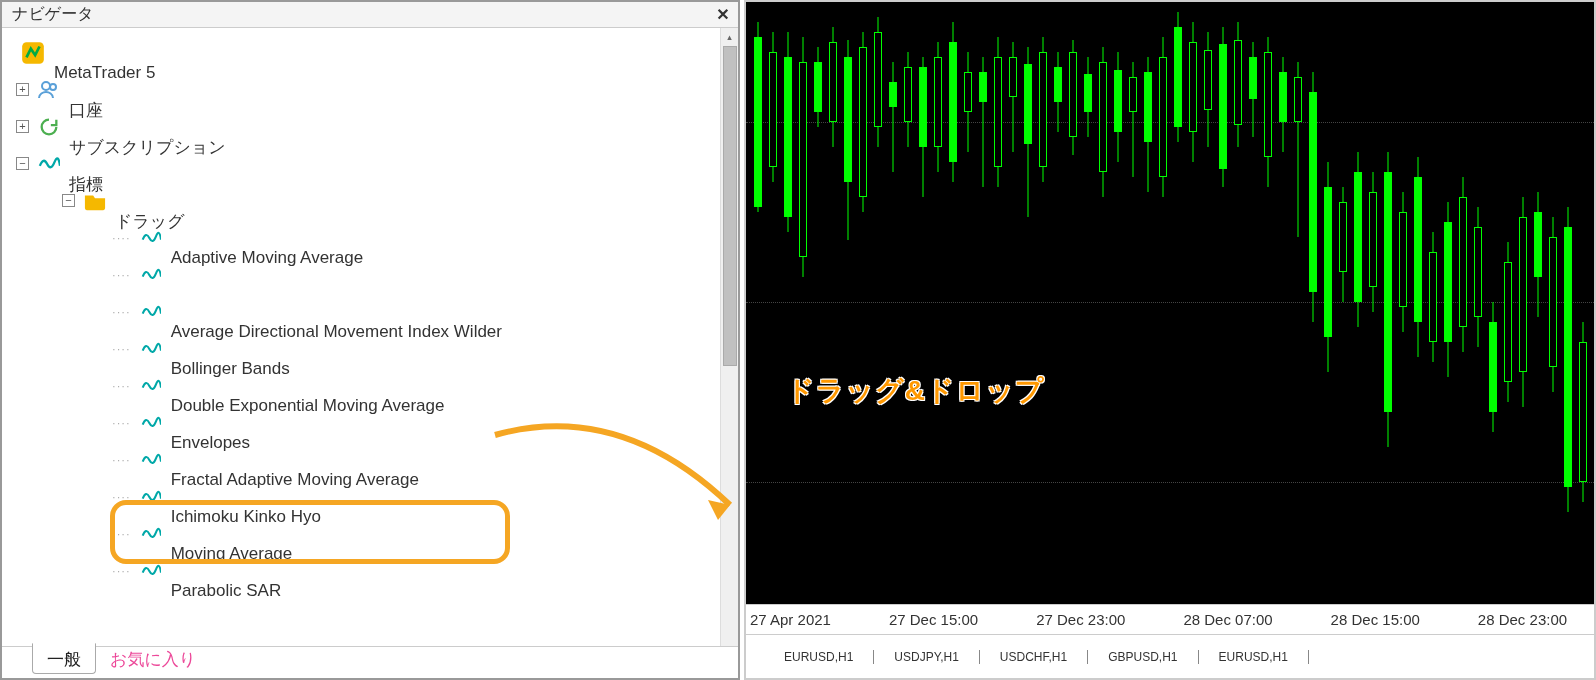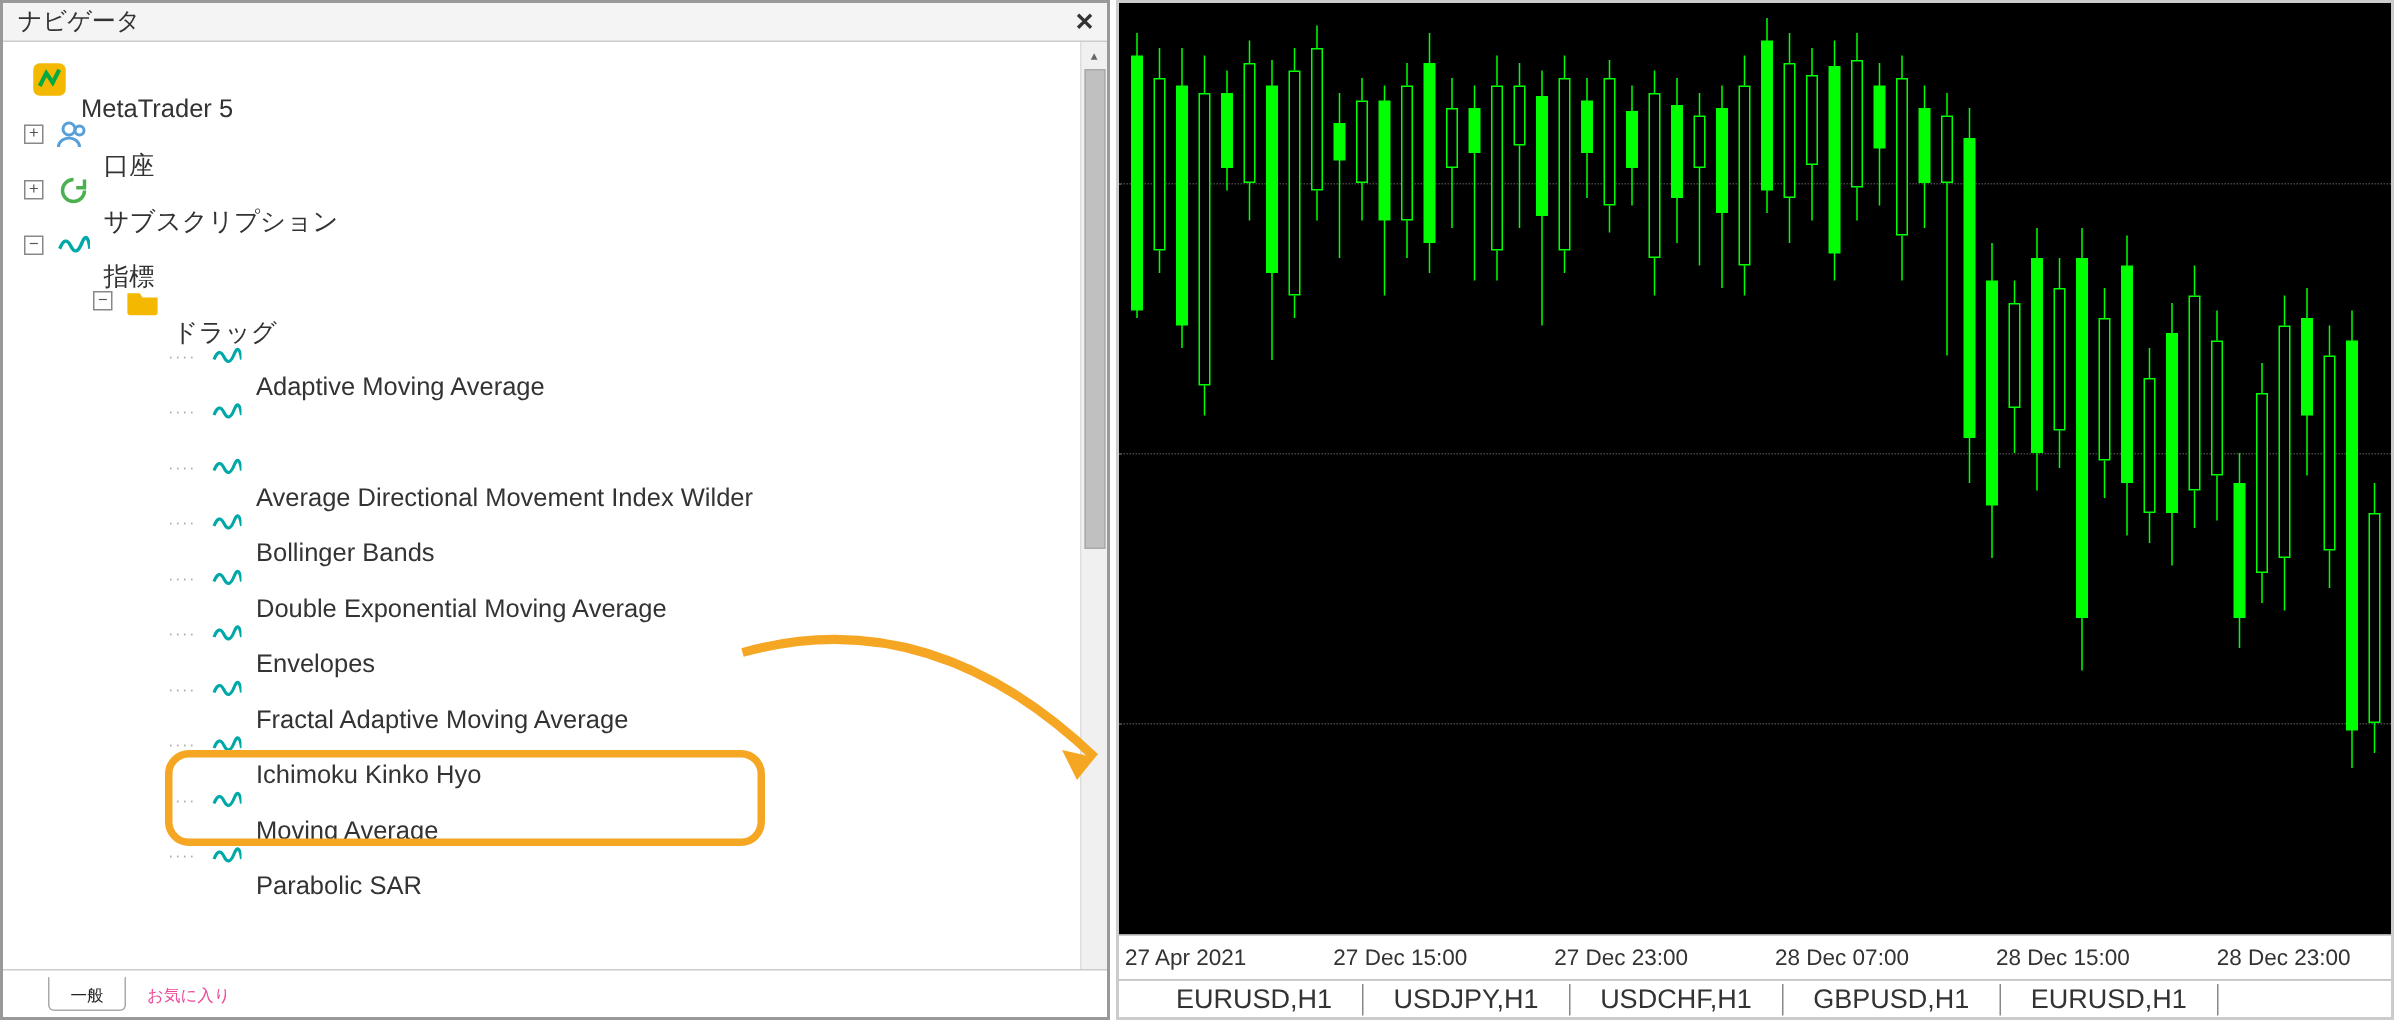--- a/index.html
+++ b/index.html
@@ -21,34 +21,34 @@
 .label { white-space: nowrap; margin-top: 41px; }
 .l1 { padding-left: 8px; }
 .l2 { padding-left: 4px; }
 .l3 { padding-left: 50px; }
 .l4 { padding-left: 100px; }
 .dotted-link { color: #aaa; font-size: 11px; letter-spacing: 1px; }
 .scrollbar { width: 18px; background: #f0f0f0; border-left: 1px solid #ddd; display: flex; flex-direction: column; align-items: center; }
 .scroll-arrow { width: 100%; height: 18px; display: flex; align-items: center; justify-content: center; font-size: 9px; color: #666; }
 .scroll-thumb { width: 14px; height: 320px; background: #c0c0c0; border: 1px solid #aaa; margin-top: 0; }
 .nav-tabs { display: flex; align-items: flex-end; padding: 0 8px 4px 30px; gap: 0; border-top: 1px solid #ccc; background:#fff; height:32px; }
-.nav-tab { padding: 4px 14px 2px 14px; font-size: 11px; cursor: pointer; border-bottom: 1px solid transparent; }
+.nav-tab { padding: 4px 14px 2px 14px; font-size: 17px; cursor: pointer; border-bottom: 1px solid transparent; }
 .nav-tab.active { border: 1px solid #aaa; border-top: 1px solid #fff; color: #222; background:#fff; margin-top:-1px; border-radius: 0 0 4px 4px; }
 .nav-tab.inactive { color: #ec4899; }
 .highlight-box { position: absolute; border: 5px solid #f5a623; border-radius: 16px; pointer-events: none; }
 .chart-area { flex: 1; display: flex; flex-direction: column; background: #000; border: 2px solid #ccc; margin-left: 4px; position: relative; overflow: hidden; }
 .chart-canvas { flex: 1; position: relative; }
 .candle { position: absolute; width: 8px; }
 .candle .wick { position: absolute; left: 50%; width: 1px; background: #00ff00; transform: translateX(-50%); }
 .candle .body { position: absolute; left: 0; width: 100%; background: #00ff00; }
 .candle.hollow .body { background: #000; border: 1px solid #00ff00; }
 .hline { position: absolute; left: 0; right: 0; border-top: 1px dotted #444; }
 .dragdrop-label { position: absolute; color: #ff9800; font-size: 28px; font-weight: 900; letter-spacing: 1px; text-shadow: -1px -1px 0 #fff, 1px -1px 0 #fff, -1px 1px 0 #fff, 1px 1px 0 #fff; }
 .time-axis { height: 30px; background: #fff; border-top: 1px solid #ccc; display: flex; align-items: center; color: #333; font-size: 15px; padding-left: 4px; gap: 58px; white-space: nowrap; overflow: hidden; }
-.symbol-tabs { height: 25px; background: #fff; border-top: 1px solid #ccc; display: flex; align-items: center; color: #333; font-size: 18px; padding-left: 18px; }
+.symbol-tabs { height: 44px; background: #fff; border-top: 1px solid #ccc; display: flex; align-items: center; color: #333; font-size: 12px; padding-left: 18px; }
 .symbol-tab { padding: 0 20px; border-right: 1px solid #888; }
 .arrow { position: absolute; pointer-events: none; }
 </style>
 </head>
 <body>
 
 <div class="navigator">
   <div class="nav-titlebar">
     <span class="nav-title">ナビゲータ</span>
     <span class="close-btn">✕</span>
@@ -205,20 +205,21 @@
     <div class="nav-tab inactive">お気に入り</div>
   </div>
   <div class="highlight-box" style="left:108px; top:498px; width:400px; height:64px;"></div>
 </div>
 
 <div class="chart-area">
   <div class="chart-canvas" id="chart-canvas">
     <div class="hline" style="top:120px"></div>
     <div class="hline" style="top:300px"></div>
     <div class="hline" style="top:480px"></div>
+    <div class="dragdrop-label" style="left:40px; top:370px;">ドラッグ&amp;ドロップ</div>
   <div class="candle" style="left: 8px;">
         <div class="wick" style="top: 20px; height: 190px;"></div>
         <div class="body" style="top: 35px; height: 170px;"></div>
       </div>
       <div class="candle hollow" style="left: 23px;">
         <div class="wick" style="top: 30px; height: 150px;"></div>
         <div class="body" style="top: 50px; height: 115px;"></div>
       </div>
       <div class="candle" style="left: 38px;">
         <div class="wick" style="top: 30px; height: 200px;"></div>

